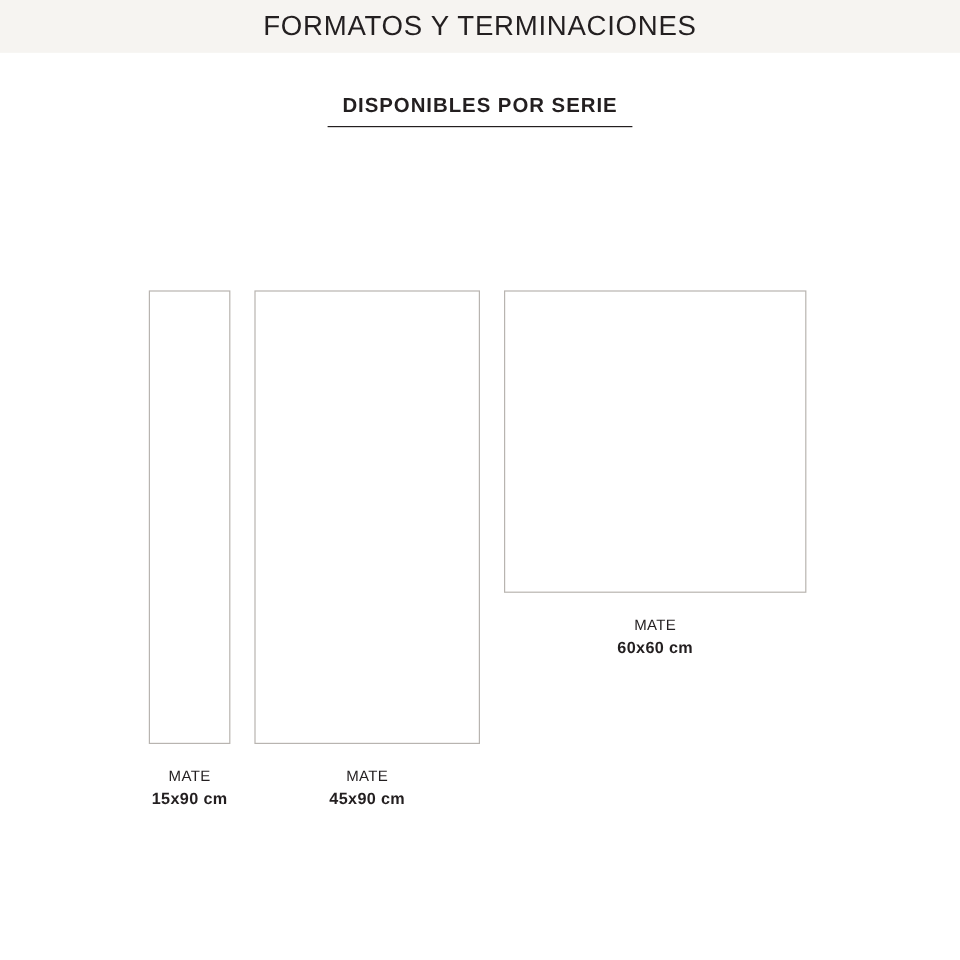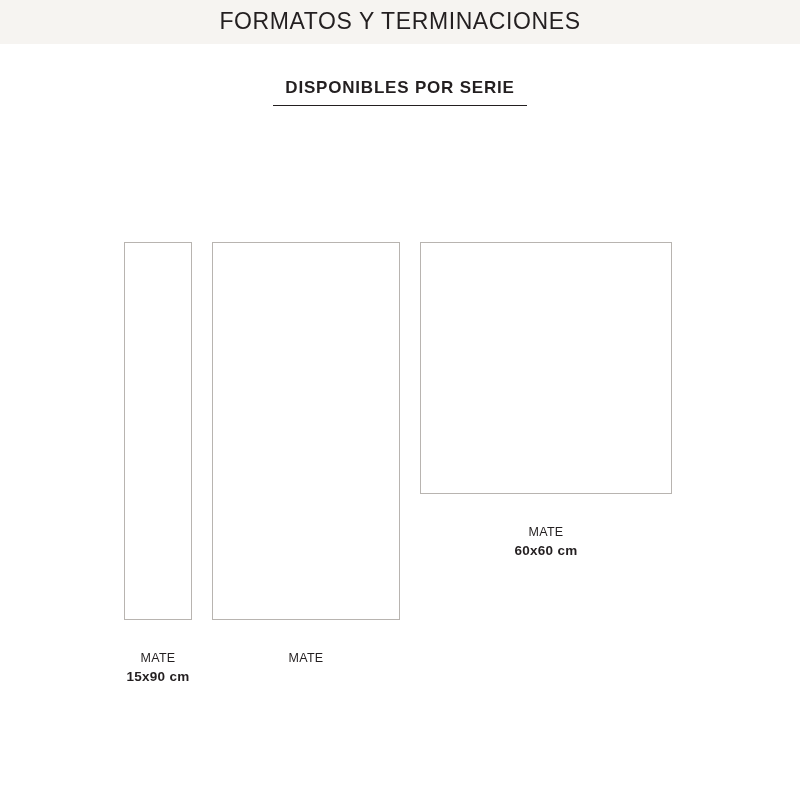--- a/index.html
+++ b/index.html
@@ -67,21 +67,21 @@
   .tile-group {
     position: absolute;
   }
   .tile-rect {
     border: 1px solid #b8b4b0;
     background: #ffffff;
     box-sizing: border-box;
   }
   .tile-caption {
     text-align: center;
-    margin-top: 29px;
+    margin-top: 18px;
     line-height: 1.45;
   }
   .tile-finish {
     font-size: 12.5px;
     color: #231f20;
     letter-spacing: 0.3px;
   }
   .tile-size {
     font-size: 13.5px;
     font-weight: bold;
@@ -116,20 +116,21 @@
     <div class="tile-caption">
       <div class="tile-finish">MATE</div>
       <div class="tile-size">15x90 cm</div>
     </div>
   </div>
 
   <div class="tile-group" id="tile-1">
     <div class="tile-rect"></div>
     <div class="tile-caption">
       <div class="tile-finish">MATE</div>
+      <div class="tile-size">45x90 cm</div>
     </div>
   </div>
 
   <div class="tile-group" id="tile-2">
     <div class="tile-rect"></div>
     <div class="tile-caption">
       <div class="tile-finish">MATE</div>
       <div class="tile-size">60x60 cm</div>
     </div>
   </div>

